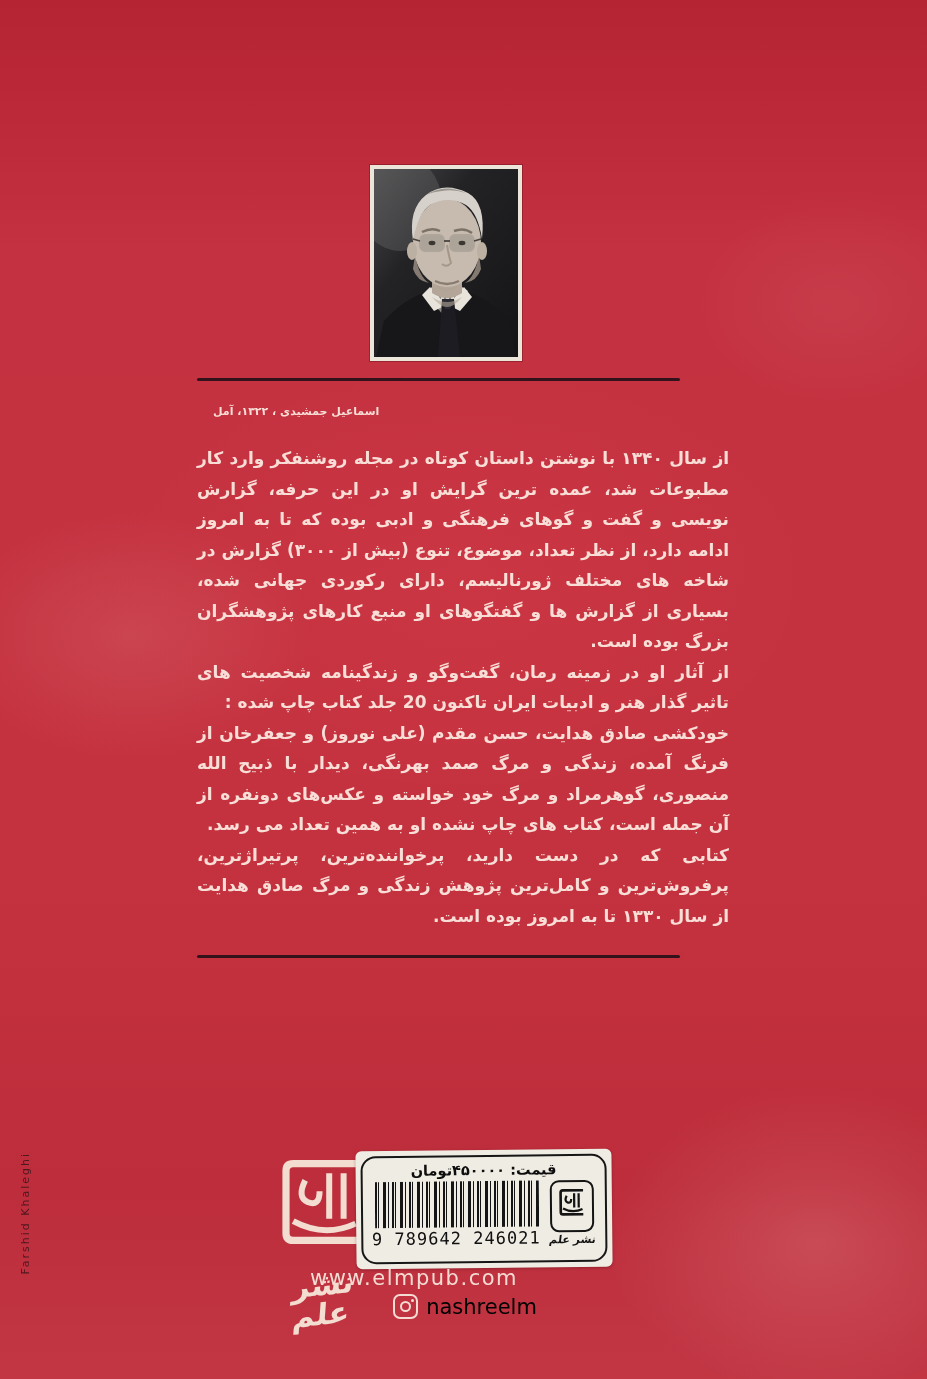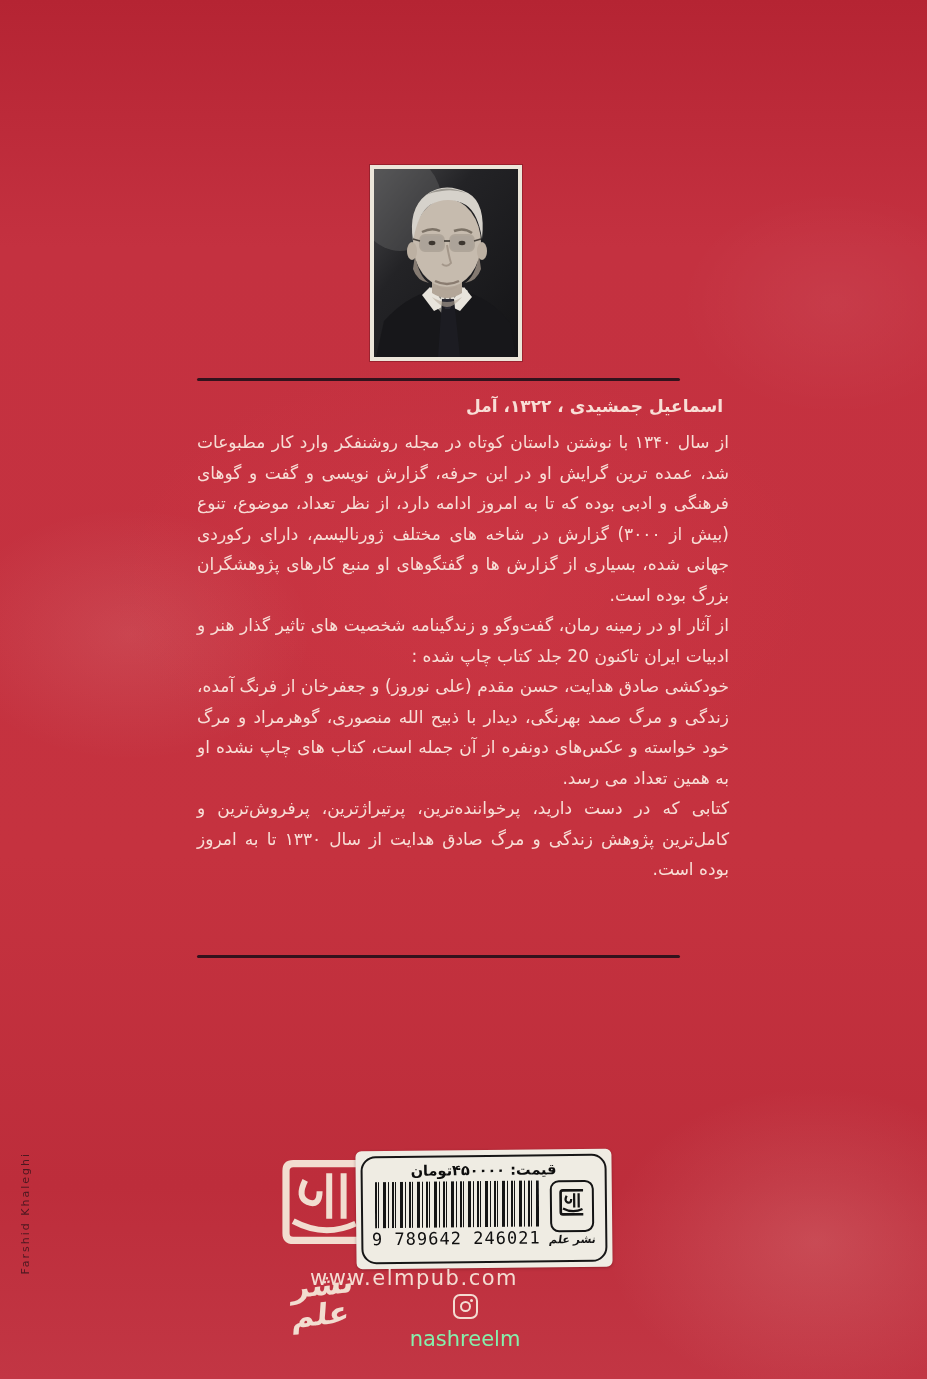--- a/index.html
+++ b/index.html
@@ -27,25 +27,25 @@
   .photo-frame svg{display:block;width:100%;height:100%;}
   
   .bio-column{
     position:absolute;left:197px;top:378px;width:532px;
     direction:rtl;color:#f8ded6;
   }
   .rule{height:3px;background:#33121c;border-radius:2px;width:483px;}
   .rule.top{margin:0 49px 10px 0;}
   .rule.bottom{position:absolute;left:197px;top:955px;}
   .bio-heading{
-    font-weight:bold;font-size:17px;line-height:30px;text-align:right;margin:6px;
+    font-weight:bold;font-size:11px;line-height:30px;text-align:left;margin:16px;
   }
   .bio-column p{
     margin:0;font-size:17px;line-height:30.5px;
-    text-align:justify;text-align-last:right;
+    text-align:justify;text-align-last:right;font-weight:bold;
   }
   
   .spine-credit{
     position:absolute;left:14px;top:1128px;height:170px;width:22px;
     display:flex;align-items:center;justify-content:center;
   }
   .spine-credit span{
     writing-mode:vertical-rl;transform:rotate(180deg);
     font-size:11px;letter-spacing:2px;color:rgba(45,18,24,0.78);white-space:nowrap;
   }
@@ -91,21 +91,21 @@
   .mini-script{
     font-size:11px;font-weight:bold;direction:rtl;transform:skewX(-8deg);margin-top:1px;color:#141414;
   }
   
   .website-url{
     position:absolute;left:310px;top:1266px;width:310px;text-align:left;
     font-size:21px;letter-spacing:1.5px;color:#f4dcd2;
   }
   .insta-row{
     position:absolute;left:310px;top:1294px;width:310px;
-    display:flex;align-items:center;justify-content:center;gap:8px;color:#86efac;flex-direction:column;
+    display:flex;align-items:center;justify-content:center;gap:8px;color:#000000;
   }
   .insta-icon{width:25px;height:25px;position:relative;border:2px solid #f4dcd2;border-radius:7px;box-sizing:border-box;}
   .insta-icon::before{
     content:"";position:absolute;left:50%;top:50%;width:11px;height:11px;margin:-5.5px 0 0 -5.5px;
     border:2px solid #f4dcd2;border-radius:50%;box-sizing:border-box;
   }
   .insta-icon::after{
     content:"";position:absolute;right:2.5px;top:2.5px;width:3px;height:3px;border-radius:50%;background:#f4dcd2;
   }
   .insta-handle{font-size:21px;}

